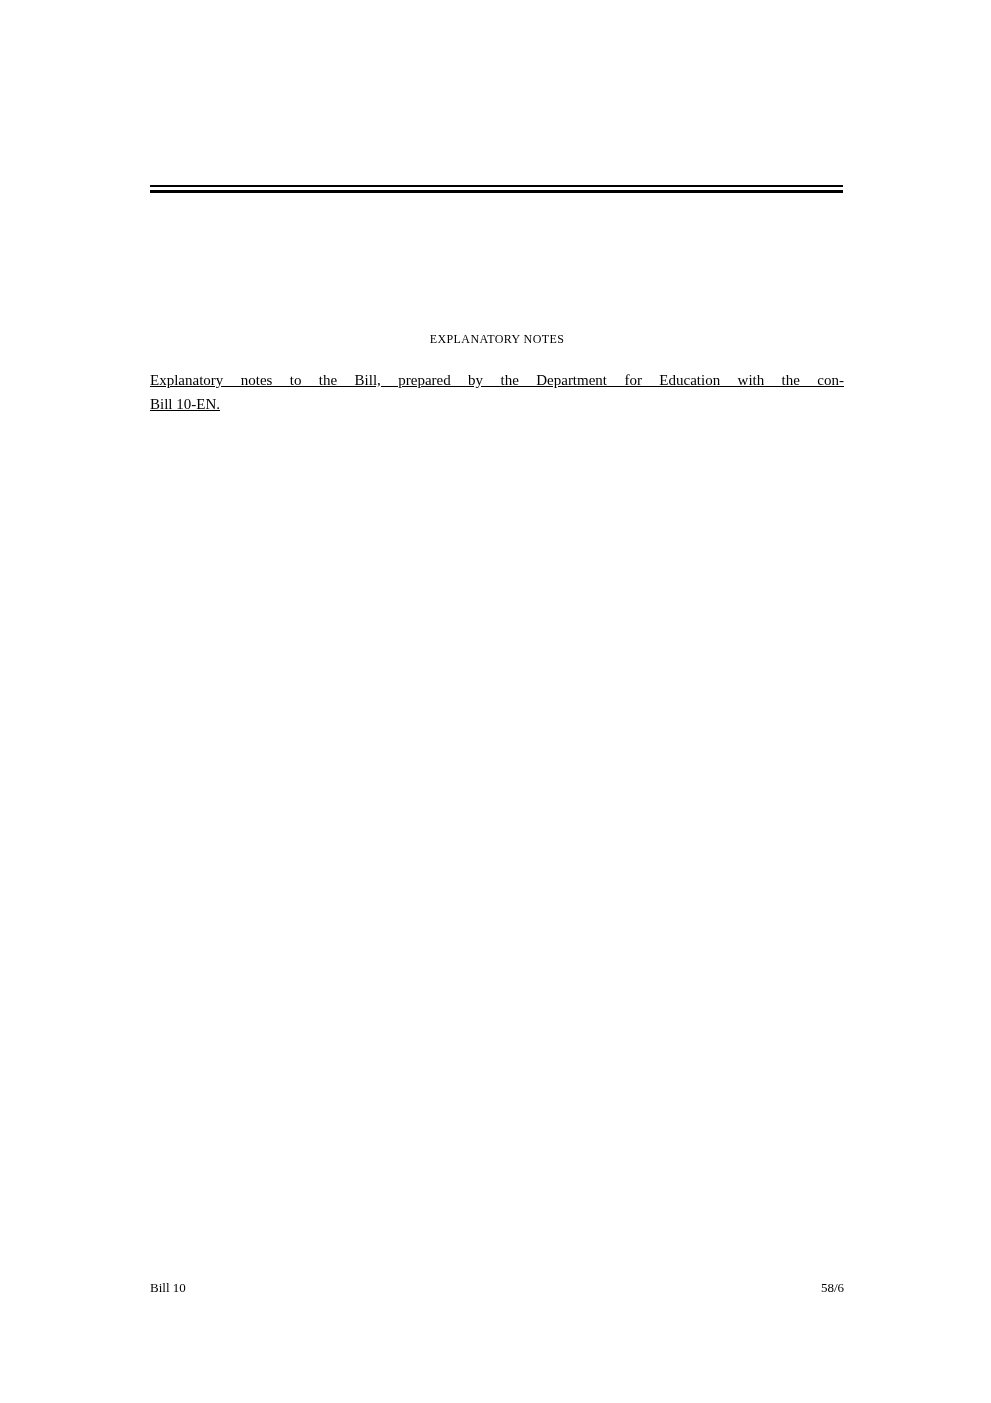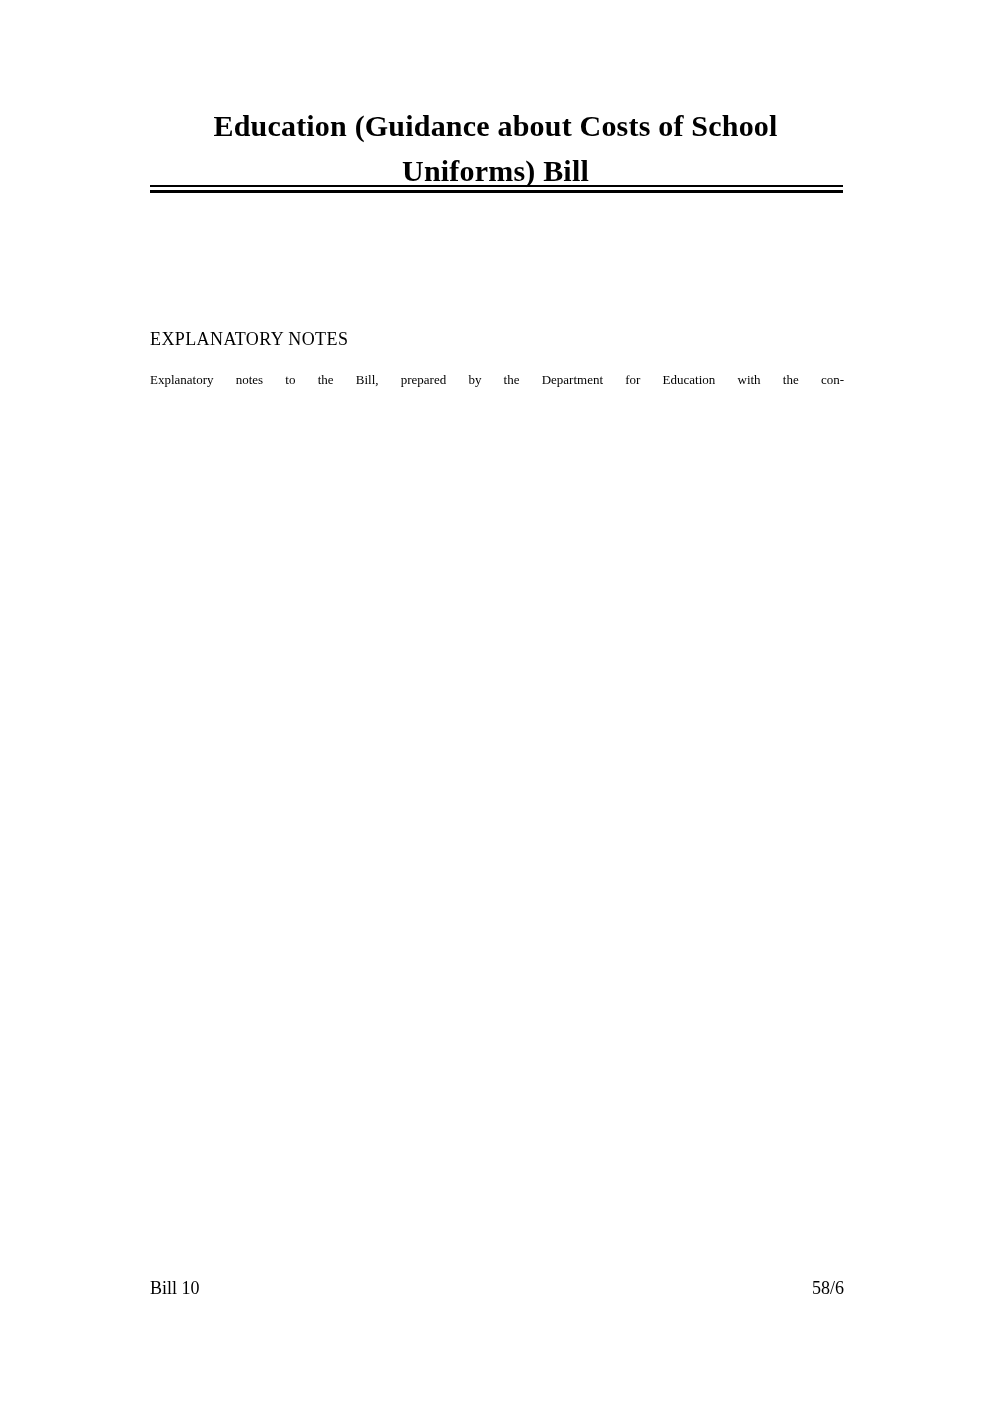--- a/index.html
+++ b/index.html
@@ -35,69 +35,67 @@
     height: 3px;
     border-top: 2px solid #000000;
     border-bottom: 3px solid #000000;
     box-sizing: content-box;
   }
   .notes-heading {
     position: absolute;
     left: 150px;
     top: 328px;
     width: 694px;
-    text-align: left;
-    font-size: 18px;
+    text-align: center;
+    font-size: 12px;
     line-height: 22px;
     letter-spacing: 0.4px;
   }
   .notes-paragraph {
     position: absolute;
     left: 150px;
     top: 368px;
     width: 694px;
-    font-size: 13px;
+    font-size: 15px;
     line-height: 24px;
+    text-decoration: underline;
   }
   .notes-paragraph .line-justified {
     text-align: justify;
     text-align-last: justify;
     white-space: normal;
   }
   .notes-paragraph .line-plain {
     text-align: left;
   }
   .footer {
     position: absolute;
     left: 150px;
     top: 1277px;
     width: 694px;
     display: flex;
     justify-content: space-between;
     align-items: baseline;
-    font-size: 18px;
+    font-size: 13px;
     line-height: 22px;
   }
 </style>
 </head>
 <body>
 
 <div class="page">
 
-  <div class="title-block">
-    <div>Education (Guidance about Costs of School</div>
-    <div>Uniforms) Bill</div>
-  </div>
 
   <div class="double-rule"></div>
 
   <div class="notes-heading">EXPLANATORY NOTES</div>
 
   <div class="notes-paragraph">
     <div class="line-justified">Explanatory notes to the Bill, prepared by the Department for Education with the con-</div>
+    <div class="line-plain">Bill 10-EN.</div>
   </div>
 
   <div class="footer">
     <span>Bill 10</span>
     <span>58/6</span>
   </div>
 
 </div>
 
 </body></html>

